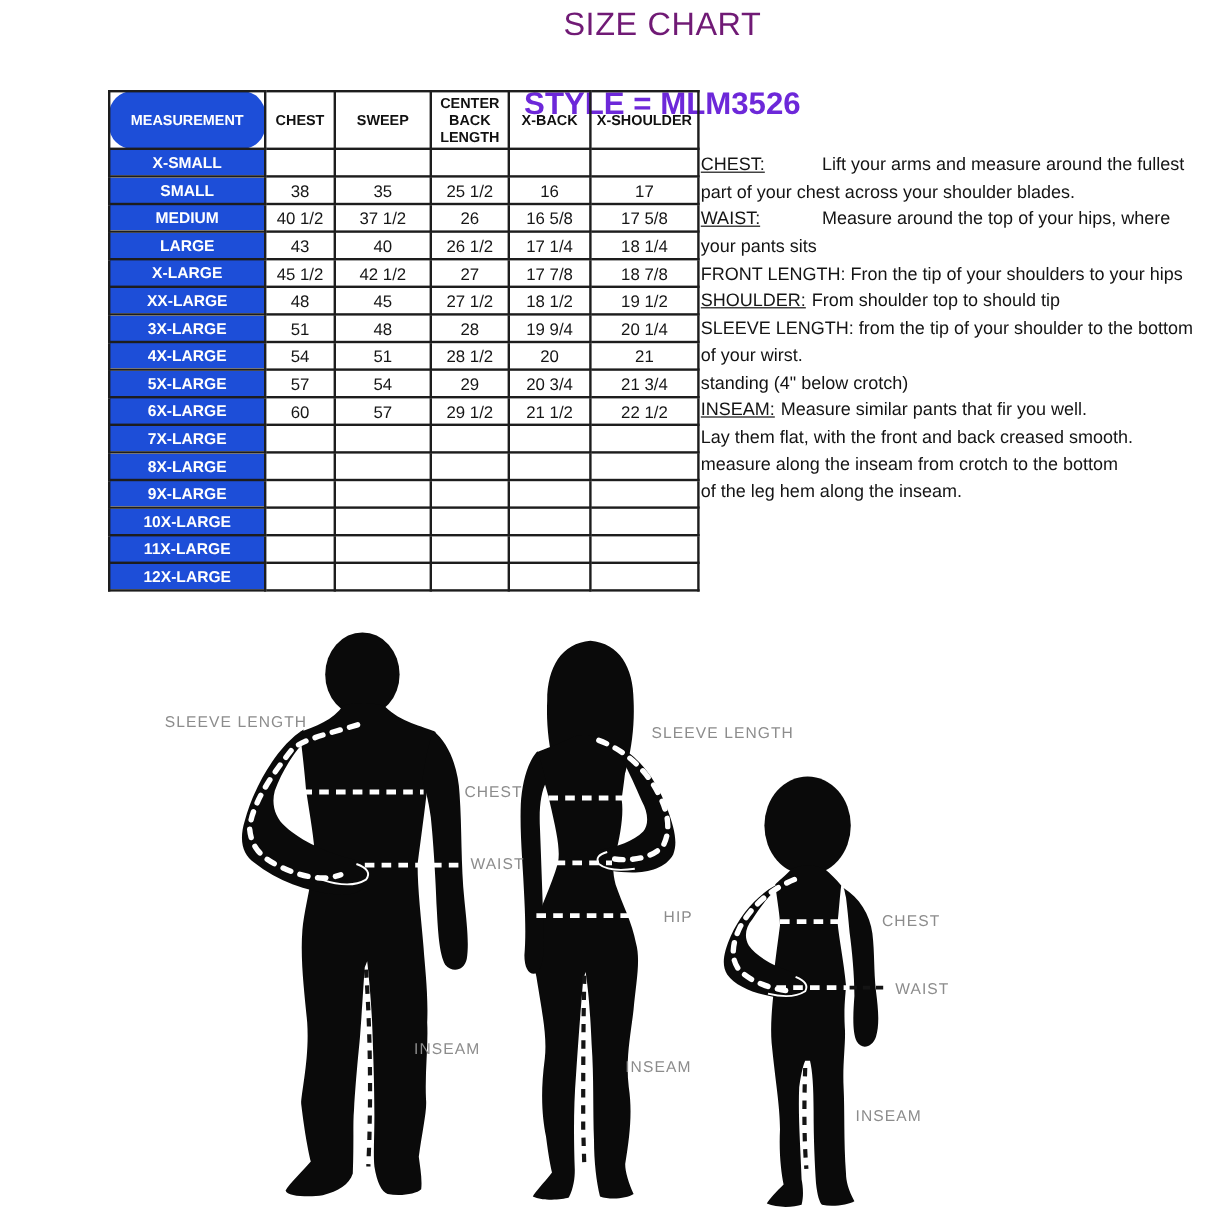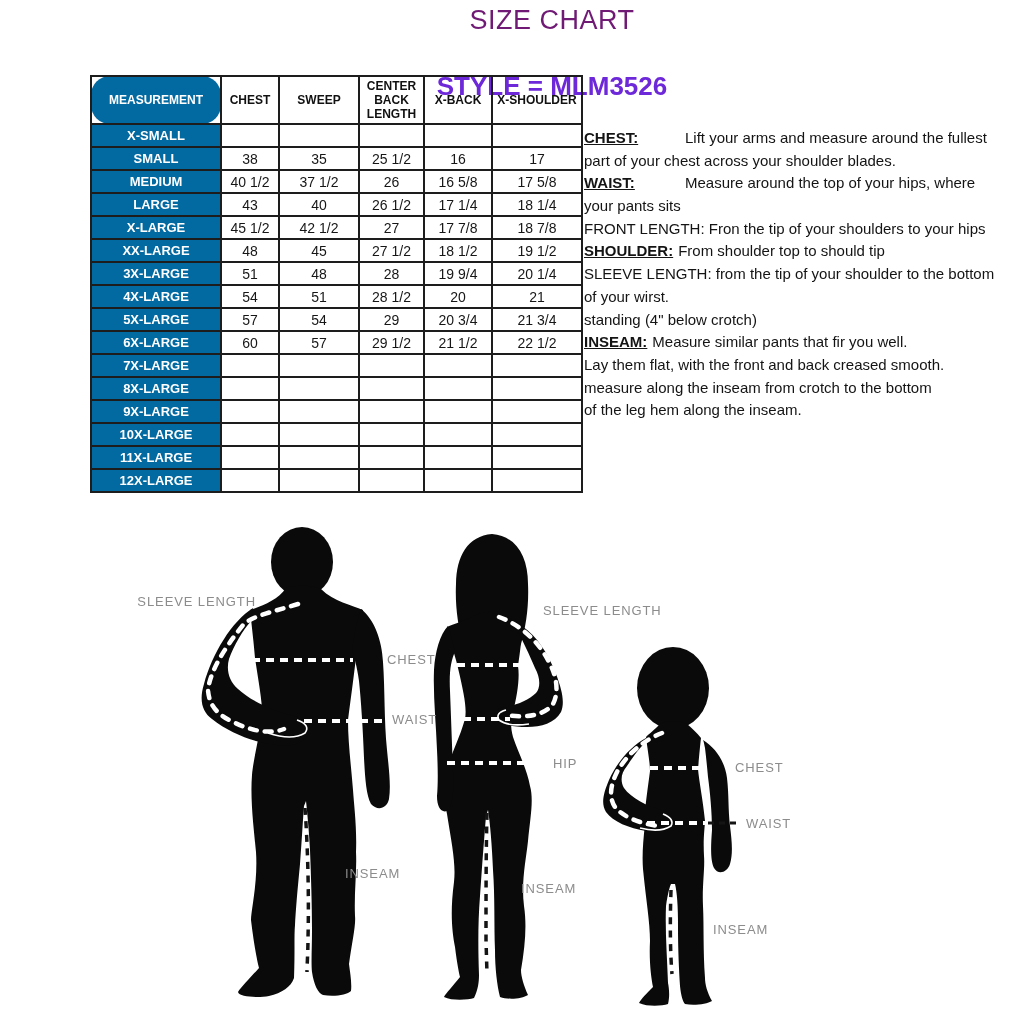--- a/index.html
+++ b/index.html
@@ -17,28 +17,28 @@
   }
   table.size-table {
     position:absolute; left:90px; top:75px; width:491px;
     border-collapse:collapse; table-layout:fixed;
   }
   .size-table th, .size-table td { border:2px solid #1d1d1d; overflow:hidden; }
   .size-table thead tr { height:48px; }
   .size-table tbody tr { height:23px; }
   .size-table th { font-size:12px; font-weight:bold; text-align:center; padding:0 1px; line-height:1.18; color:#111;border-radius:19px; }
   .size-table td { font-size:14px; text-align:center; color:#161616; padding:0; }
-  .red { background:#0369a1; color:#ffffff !important; }
+  .red { background:#1d4ed8; color:#ffffff !important; }
   td.sz { font-size:13px; font-weight:bold; }
   .instructions {
     position:absolute; left:584px; top:127px; width:438px;
     font-size:15px; color:#141414;
   }
   .iline { height:22.7px; line-height:22.7px; white-space:nowrap; }
-  .ilbl { font-weight:bold; text-decoration:underline; }
+  .ilbl { font-weight:normal; text-decoration:underline; }
   .ilbl.tabbed { display:inline-block; width:101px; }
   .ilbl.gap { margin-right:5px; }
   #diagram { position:absolute; left:0; top:505px; }
   .sil { fill:#0a0a0a; }
   .wdash { stroke:#ffffff; stroke-width:4; fill:none; stroke-dasharray:8 6; }
   .wsleeve { stroke:#ffffff; stroke-width:4.5; fill:none; stroke-dasharray:7 8; stroke-linecap:round; }
   .bdash { stroke:#141414; stroke-width:3.5; fill:none; stroke-dasharray:7 6.5; }
   .handline { stroke:#ffffff; stroke-width:1.6; fill:none; }
   .diag-label { font-size:13px; letter-spacing:.9px; fill:#8c8c8c; }
 </style>

